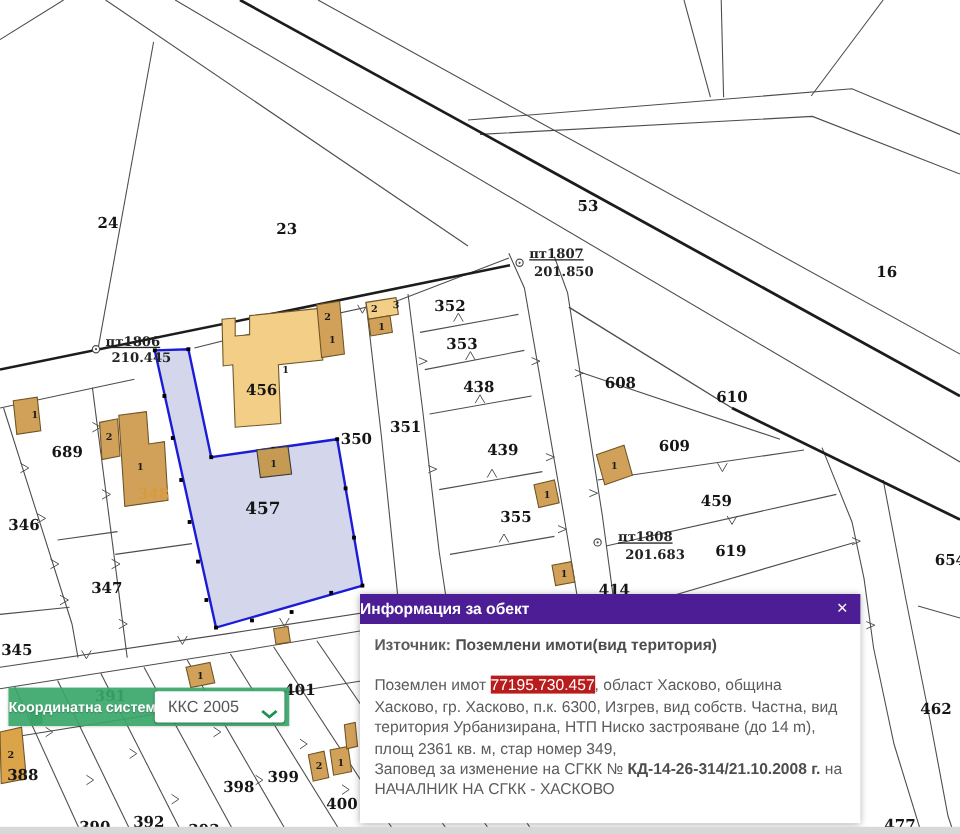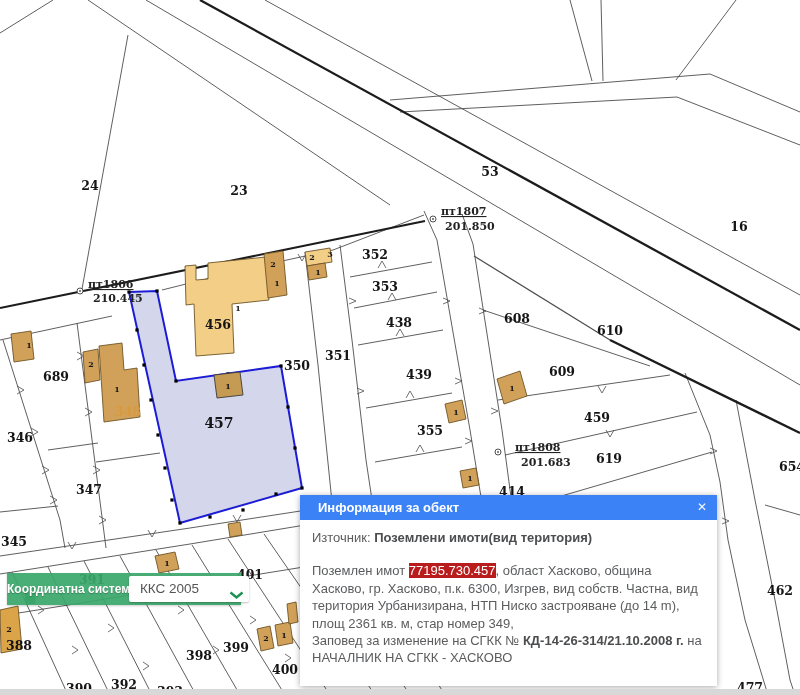--- a/index.html
+++ b/index.html
@@ -7,33 +7,33 @@
          font-family:"Liberation Sans",sans-serif;}
   #mapsvg{position:absolute;left:0;top:0;}
   .plabel{font-family:"DejaVu Serif",serif;font-weight:700;}
   
   #coordbar{position:absolute;left:7px;top:573px;width:234px;height:32px;
             background:rgba(57,166,106,0.92);box-shadow:0 1px 2px rgba(0,0,0,.2);}
   #coordbar .cs-label{position:absolute;left:0;top:0;width:124px;height:32px;line-height:32px;
             text-align:center;color:#fff;font-size:12px;font-weight:700;
             text-shadow:0 1px 1px rgba(0,0,0,.25);white-space:nowrap;}
   #coordbar .cs-select{position:absolute;left:122px;top:3px;width:108px;height:26px;background:#fff;
-            border-radius:2px;box-shadow:0 1px 2px rgba(0,0,0,.25);cursor:pointer;padding-left:12px;}
+            border-radius:2px;box-shadow:0 1px 2px rgba(0,0,0,.25);cursor:pointer;}
   #coordbar .cs-value{position:absolute;left:11px;top:0;height:26px;line-height:26px;
             color:#555;font-size:13.5px;}
   #coordbar .cs-chev{position:absolute;right:5px;bottom:2px;}
   
   #popup{position:absolute;left:300px;top:495px;width:417px;height:191px;background:#fff;
          box-shadow:0 1px 6px rgba(0,0,0,.35);}
-  #popup .hdr{position:relative;height:25px;background:#3b82f6;color:#fff;font-size:13px;
-         font-weight:700;line-height:25px;padding-left:18px;}
+  #popup .hdr{position:relative;height:25px;background:#4c1d95;color:#fff;font-size:13px;
+         font-weight:700;line-height:25px;padding-left:0;}
   #popup .close{position:absolute;right:10px;top:0;font-weight:400;font-size:12px;cursor:pointer;
          opacity:.95;}
   #popup .bdy{padding:9px 12px 0 12px;font-size:13px;line-height:17.4px;color:#5B5C5E;}
-  #popup .src{margin-bottom:16px;}
+  #popup .src{margin-bottom:16px;font-weight:bold;}
   #popup b{color:#4C4D4F;}
   #popup .hl{background:#b91c1c;color:#fff;}
   #bottombar{position:absolute;left:0;bottom:0;width:800px;height:6px;background:#D8D8D8;}
 </style>
 </head>
 <body>
 
 <div id="stage">
 
   <svg id="mapsvg" width="800" height="695" viewBox="0 0 800 695">

